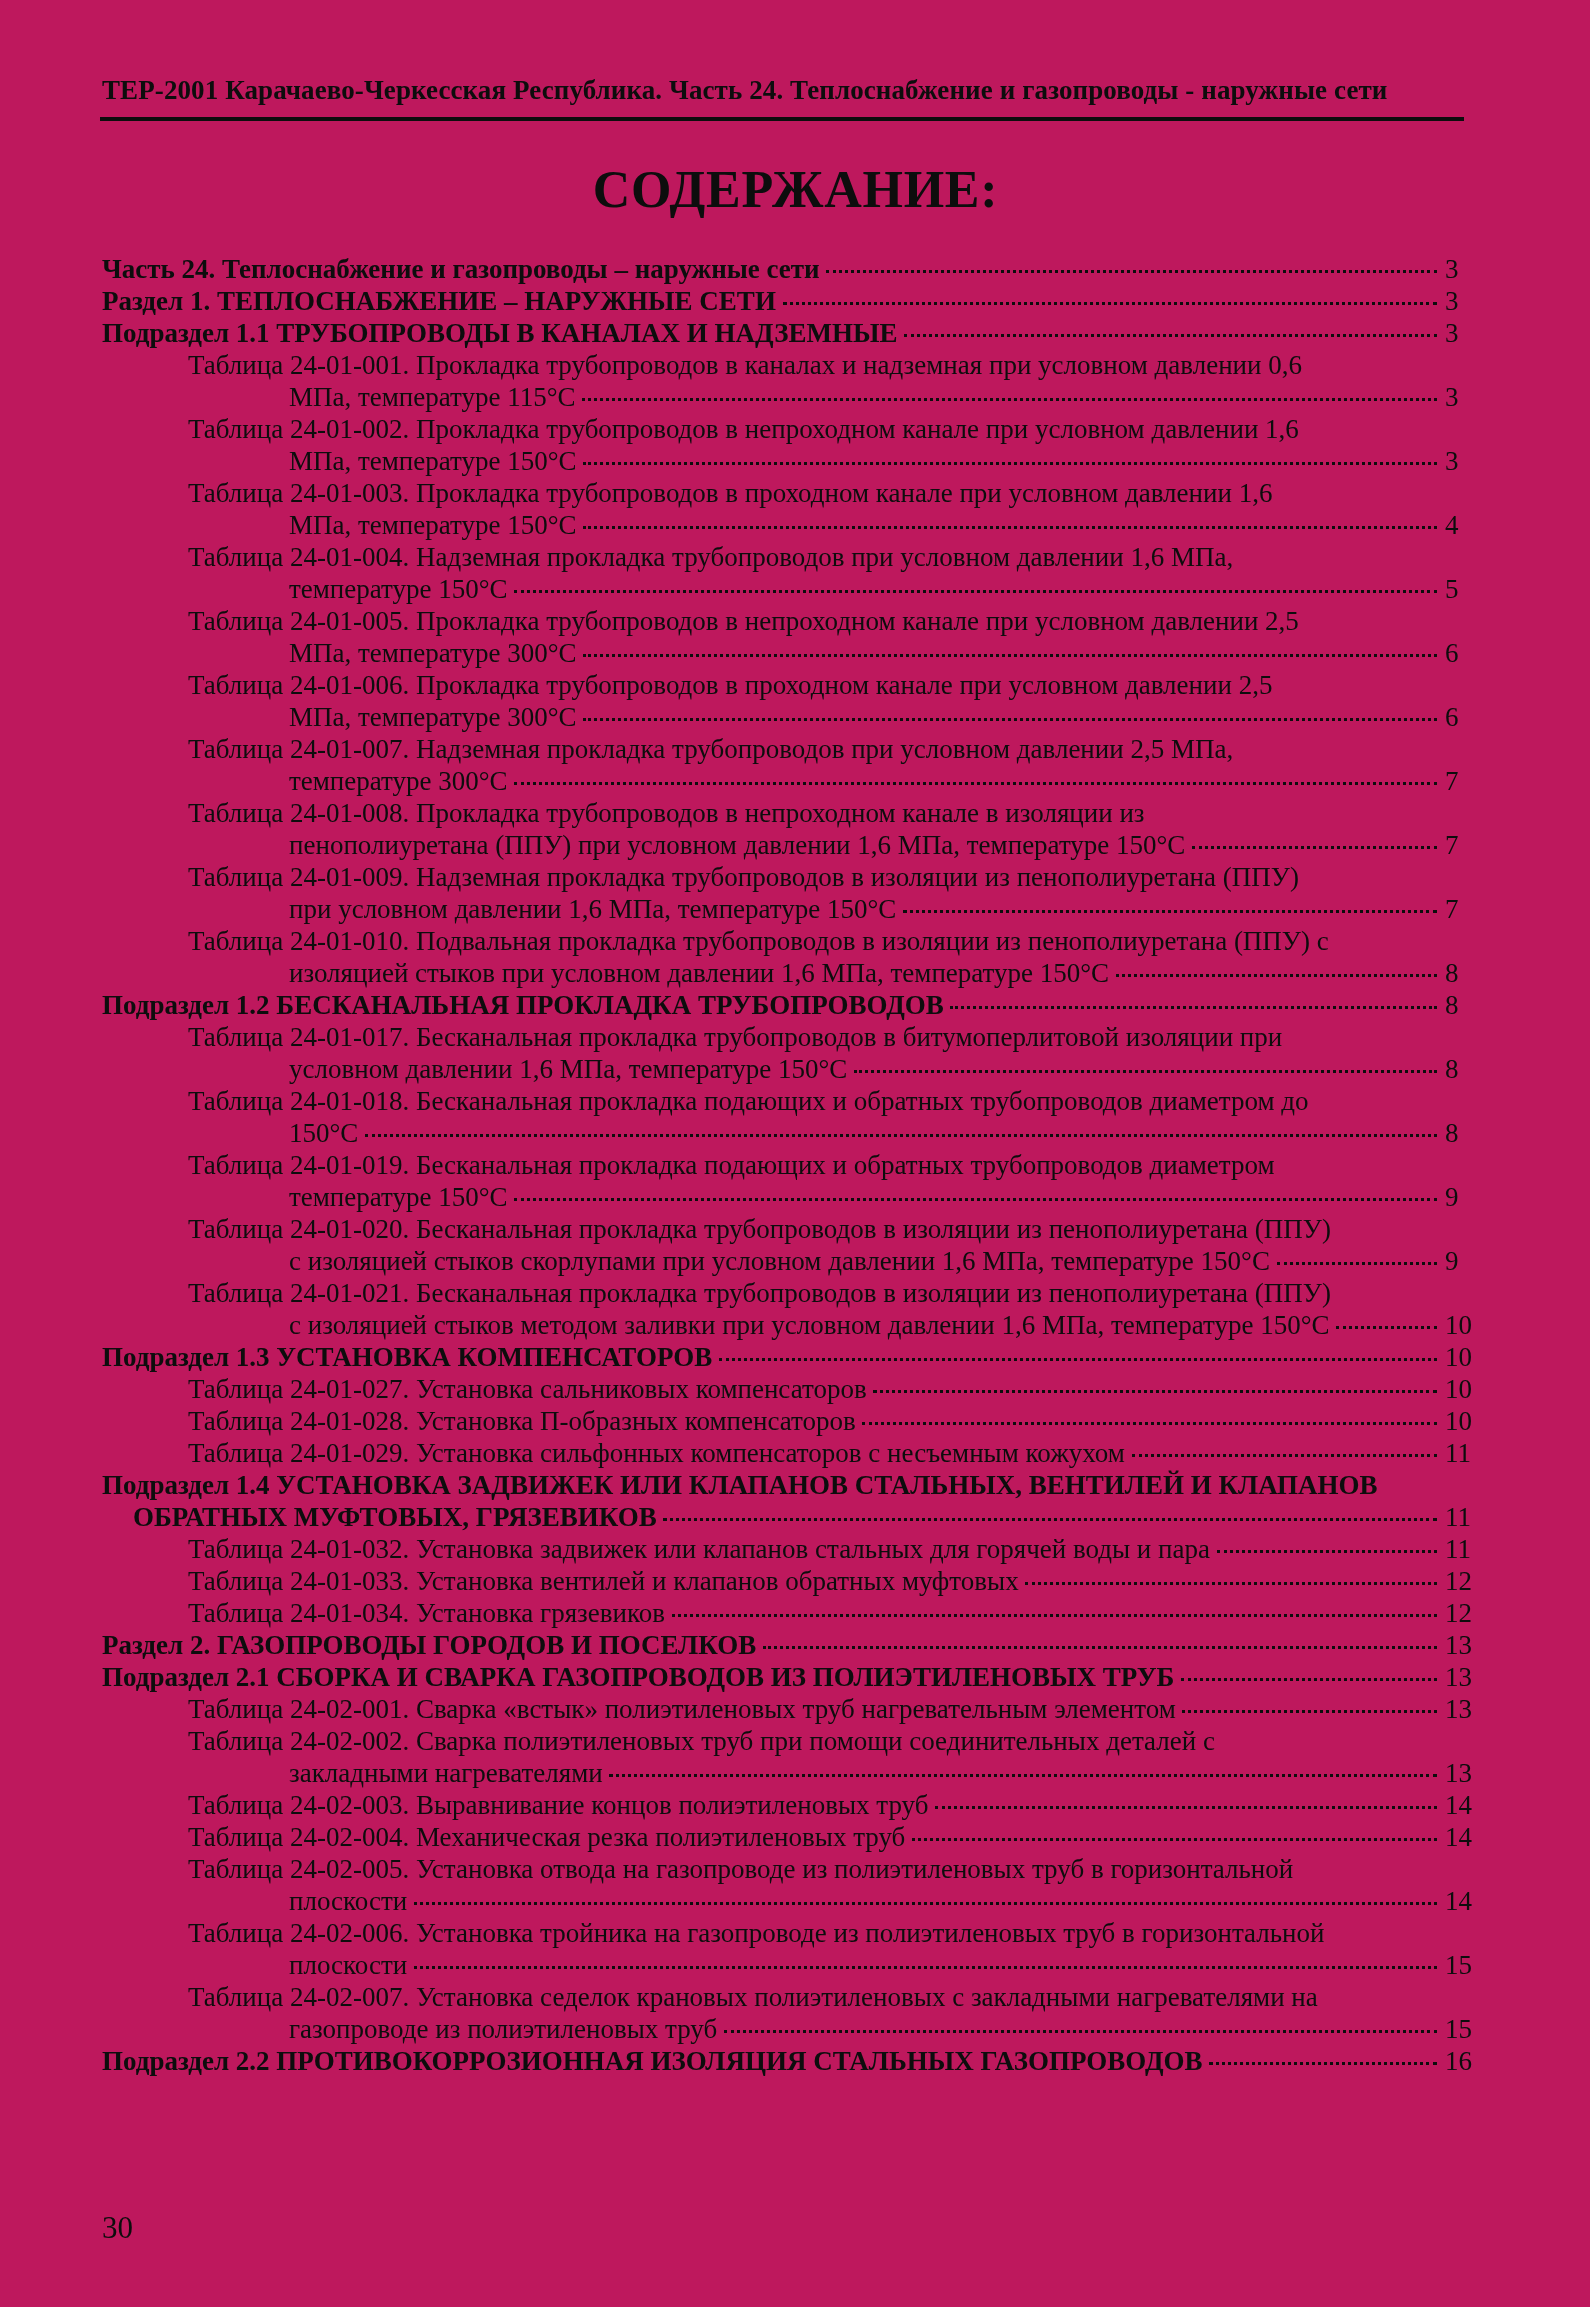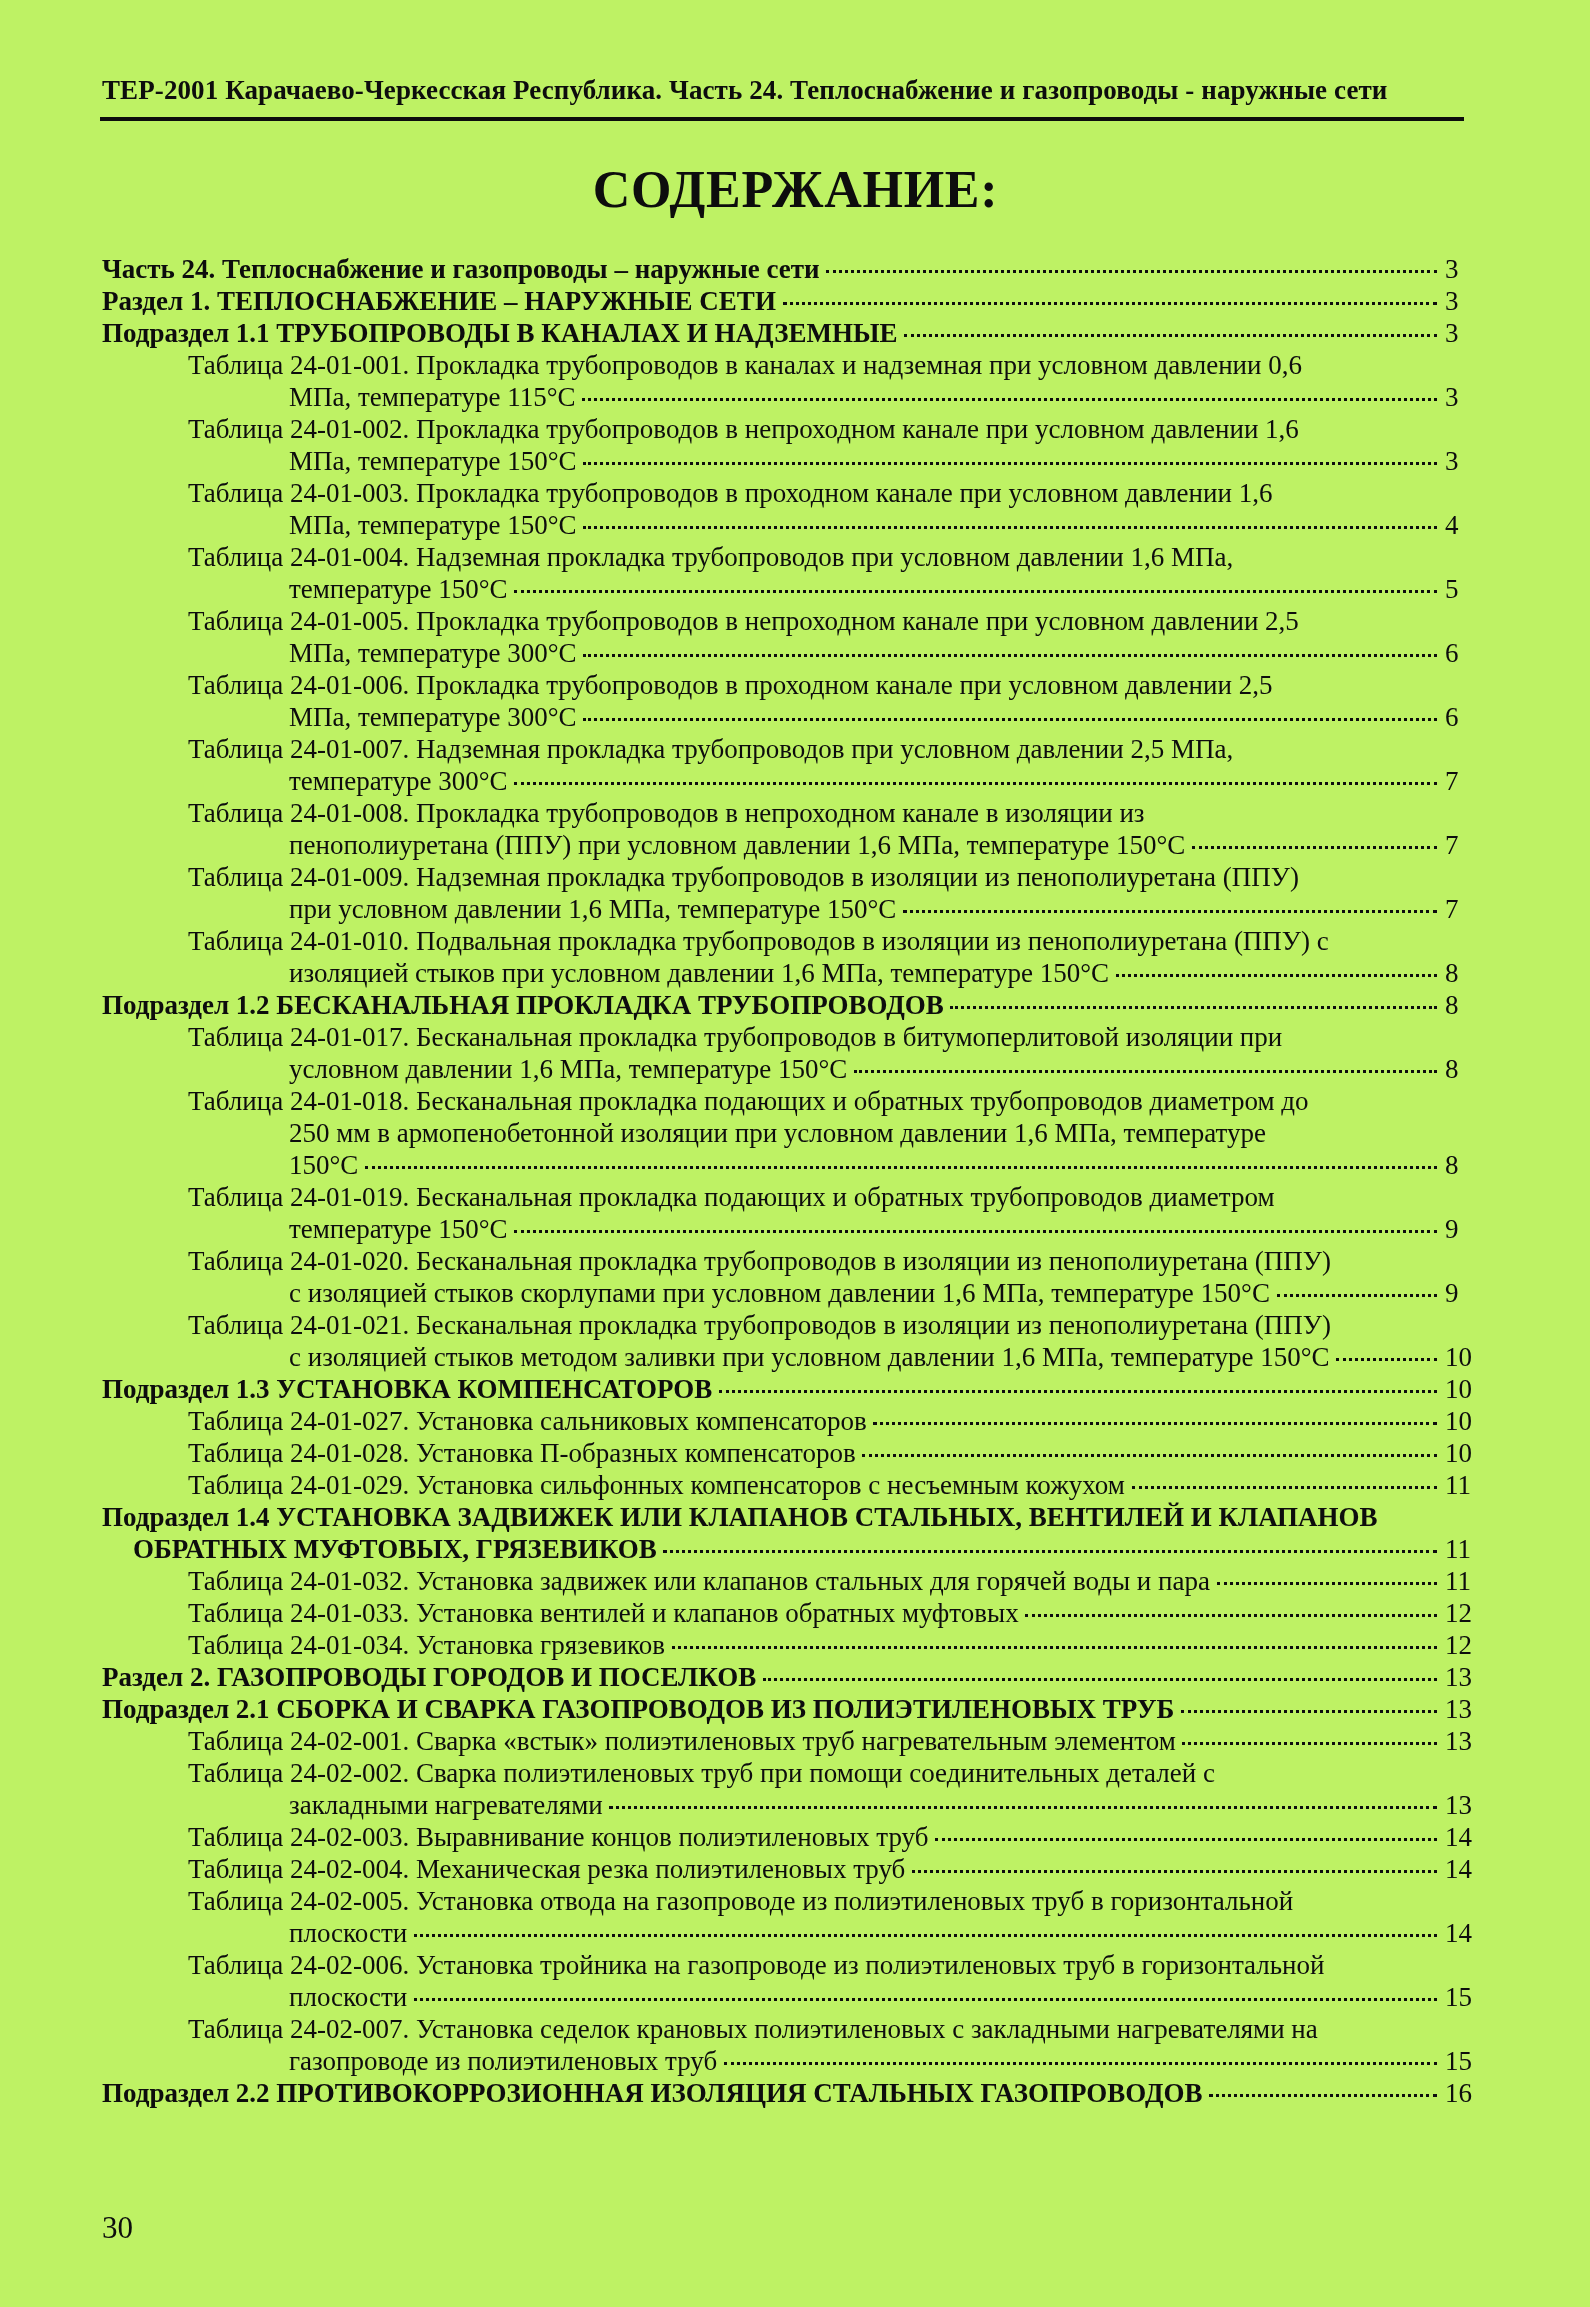--- a/index.html
+++ b/index.html
@@ -4,21 +4,21 @@
 <style>
   html, body { margin: 0; padding: 0; }
   body {
     width: 1591px; height: 2307px;
     background: #f7f7f5;
     font-family: "Liberation Serif", "DejaVu Serif", serif;
   }
   .page {
     position: relative;
     width: 1591px; height: 2307px;
-    background: #bef264;
+    background: #be185d;
     color: #0d0d0d;
     overflow: hidden;
   }
   .doc-header {
     position: absolute;
     left: 102px; top: 75px; right: 81px;
     font-size: 27px; font-weight: bold;
     white-space: nowrap;
     letter-spacing: 0.1px;
   }
@@ -219,23 +219,20 @@
         <div class="line cont last">
           <span class="txt">условном давлении 1,6 МПа, температуре 150°С</span>
           <span class="leader"></span>
           <span class="pg">8</span>
         </div>
       </div>
       <div class="entry lvl1">
         <div class="line first">
           <span class="txt">Таблица 24-01-018. Бесканальная прокладка подающих и обратных трубопроводов диаметром до</span>
         </div>
-        <div class="line cont">
-          <span class="txt">250 мм в армопенобетонной изоляции при условном давлении 1,6 МПа, температуре</span>
-        </div>
         <div class="line cont last">
           <span class="txt">150°С</span>
           <span class="leader"></span>
           <span class="pg">8</span>
         </div>
       </div>
       <div class="entry lvl1">
         <div class="line first">
           <span class="txt">Таблица 24-01-019. Бесканальная прокладка подающих и обратных трубопроводов диаметром</span>
         </div>

